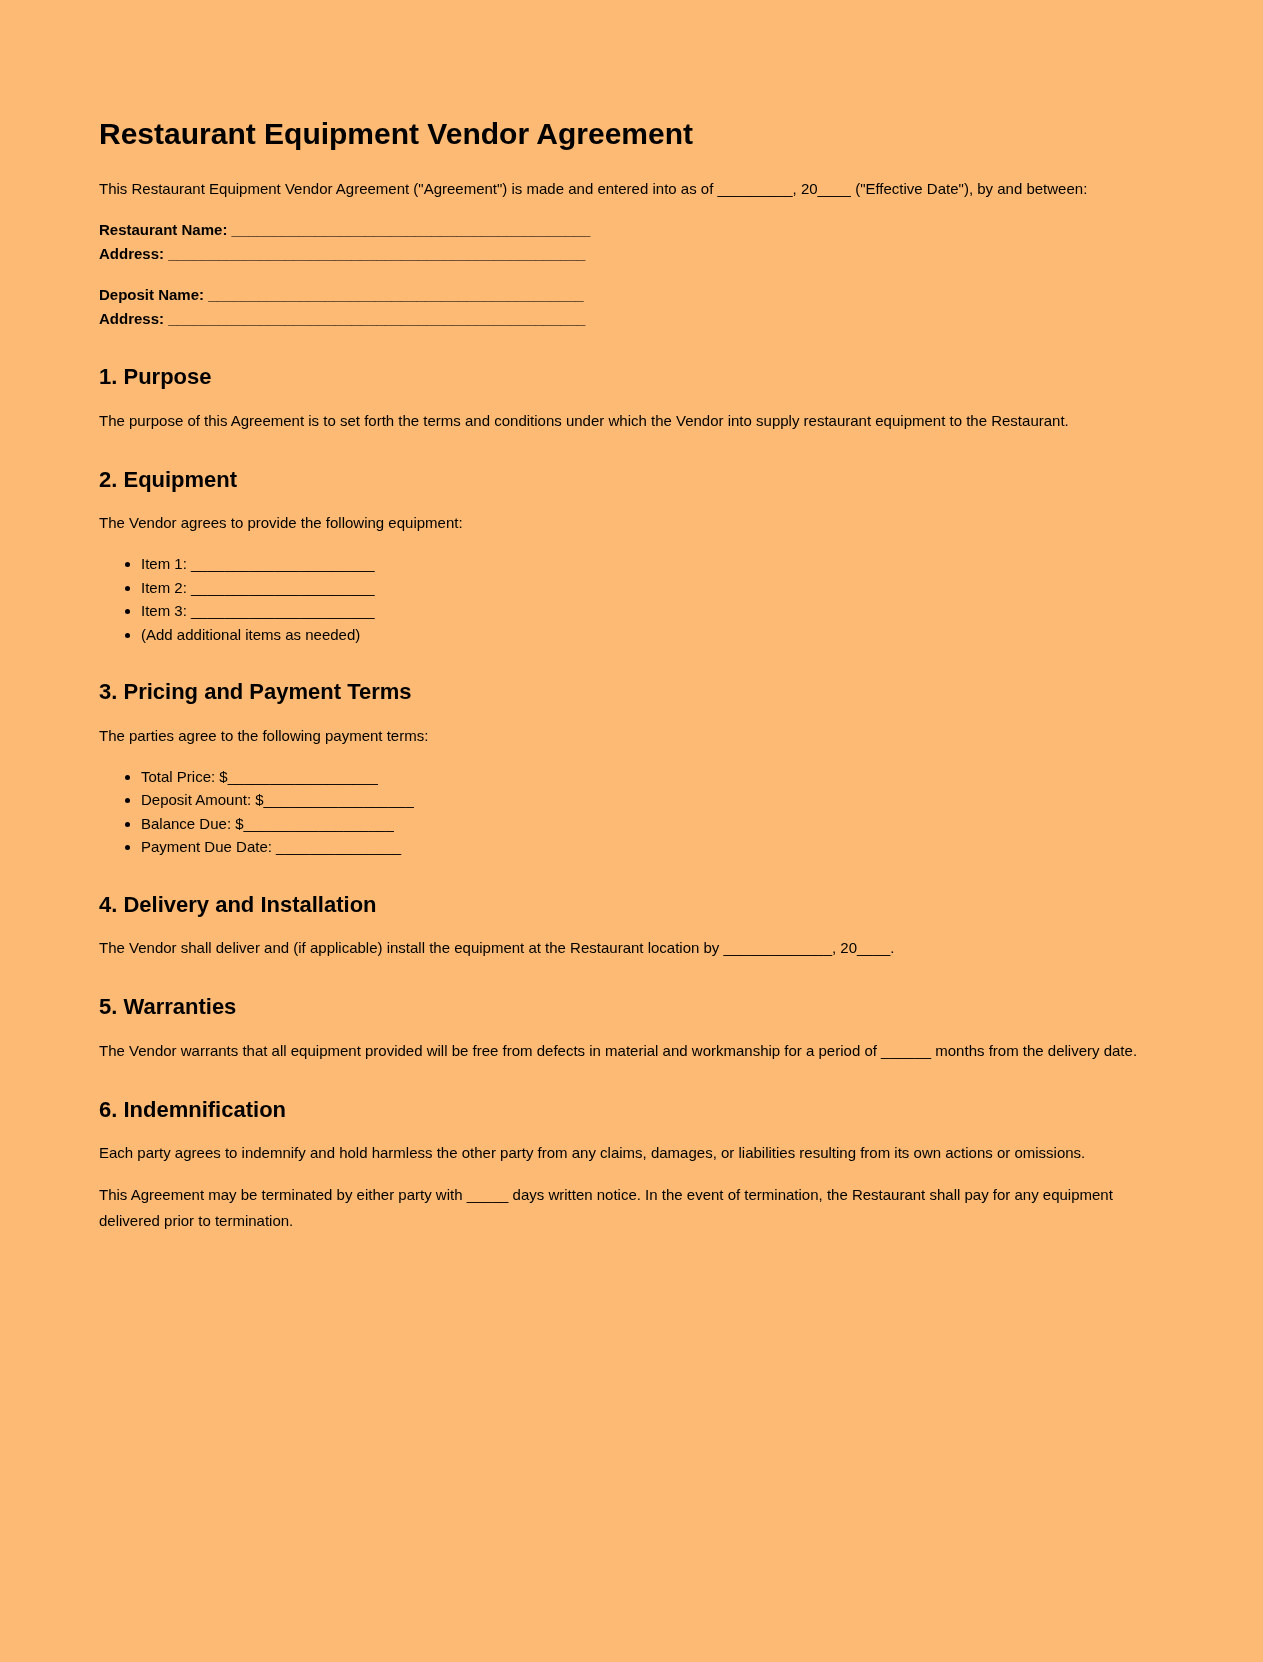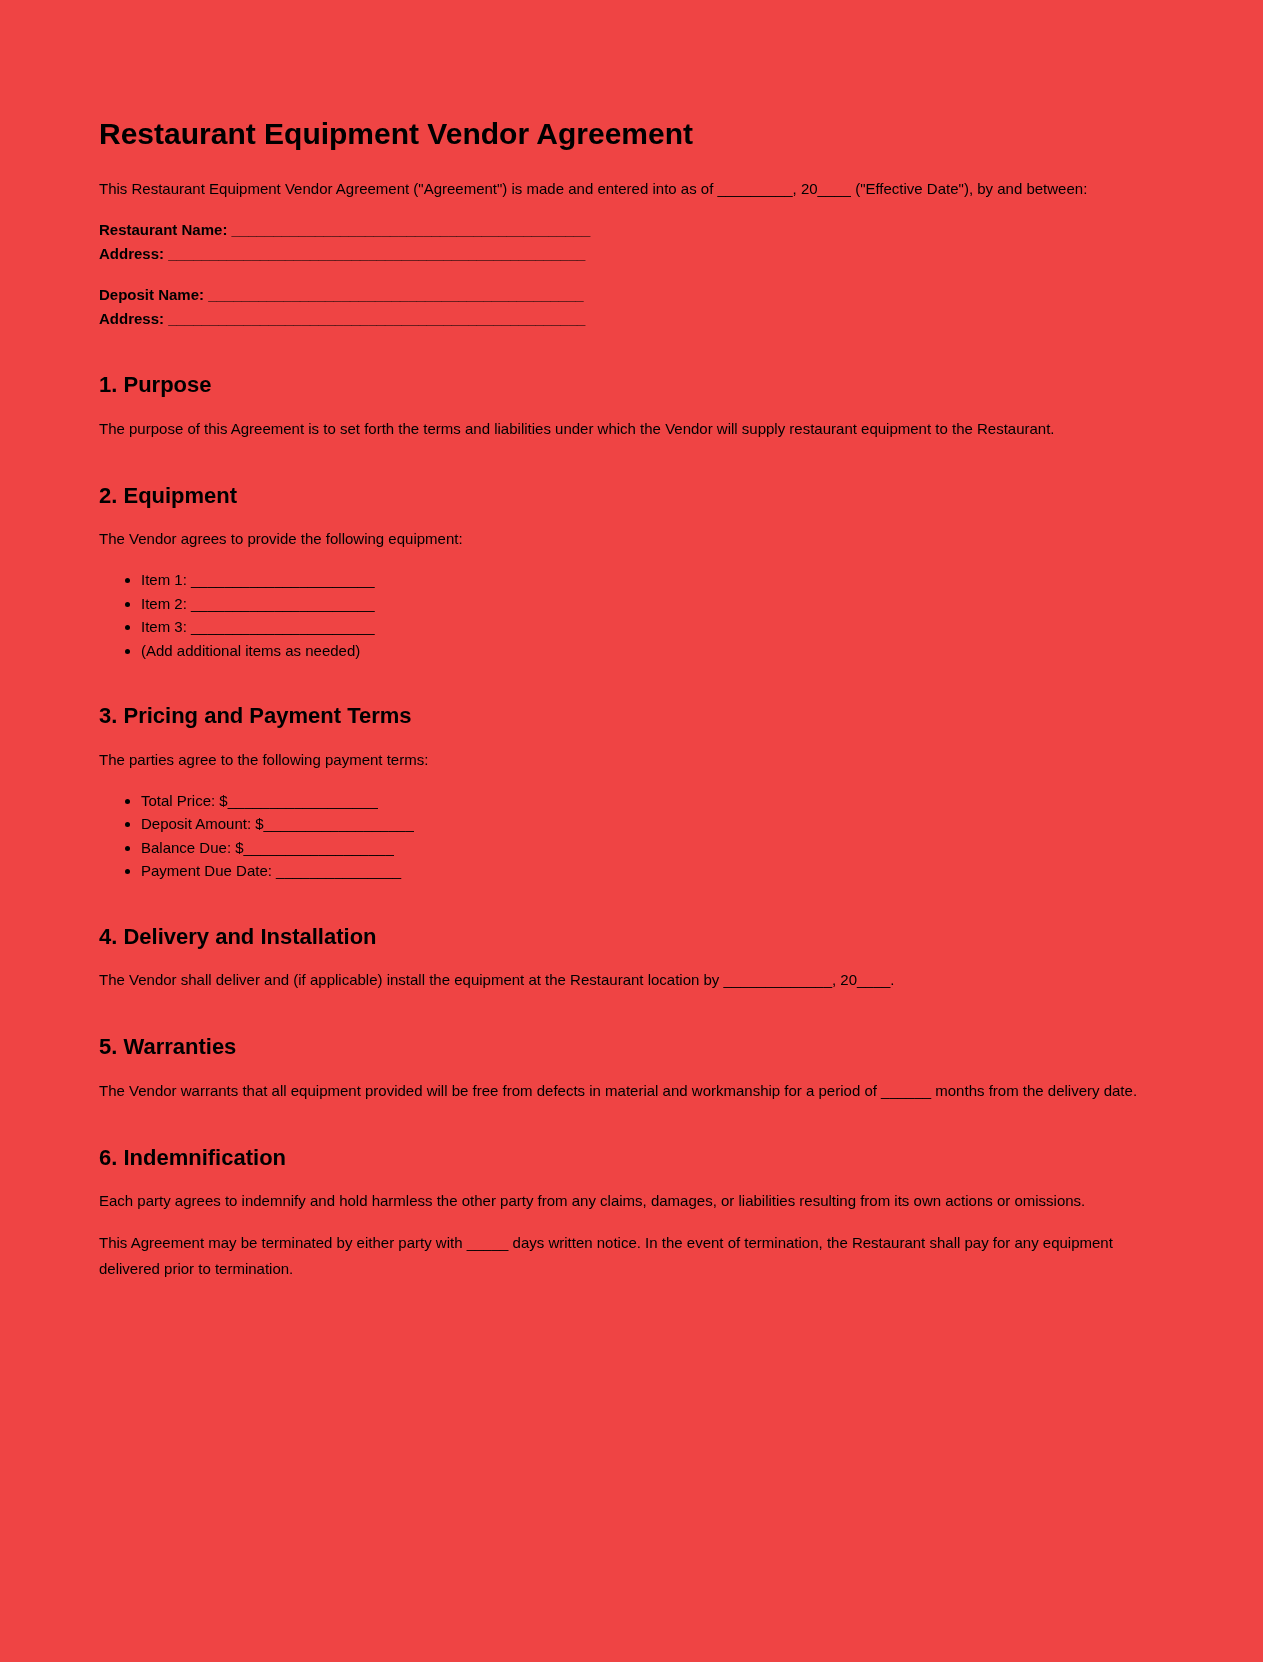--- a/index.html
+++ b/index.html
@@ -7,21 +7,21 @@
   body {
     width: 1263px;
     height: 1662px;
     font-family: "Liberation Sans", sans-serif;
     color: #000000;
   }
   .page {
     width: 1263px;
     height: 1662px;
     padding: 116px 99px 0 99px;
-    background: #ef4444;
+    background: #fdba74;
     overflow: hidden;
   }
   h1.doc-title {
     font-size: 30px;
     font-weight: 700;
     line-height: 1.2;
     margin: 0 0 24px 0;
     color: #000000;
   }
   p.body-text {
@@ -33,21 +33,21 @@
     font-size: 15px;
     font-weight: 700;
     line-height: 24px;
     margin: 0 0 17px 0;
   }
   .party-row { white-space: nowrap; }
   h2.section-heading {
     font-size: 22px;
     font-weight: 700;
     line-height: 1.25;
-    margin: 40px 0 17px 0;
+    margin: 32px 0 17px 0;
     color: #000000;
   }
   ul.doc-list {
     margin: 12px 0 16px 0;
     padding: 0 0 0 42px;
     font-size: 15px;
   }
   ul.doc-list li {
     line-height: 23.5px;
   }
@@ -79,21 +79,21 @@
       <span class="blank">_____________________________________________</span>
     </div>
     <div class="party-row">
       <span>Address:</span>
       <span class="blank">__________________________________________________</span>
     </div>
   </div>
 
   <section>
     <h2 class="section-heading">1. Purpose</h2>
-    <p class="body-text">The purpose of this Agreement is to set forth the terms and liabilities under which the Vendor will supply restaurant equipment to the Restaurant.</p>
+    <p class="body-text">The purpose of this Agreement is to set forth the terms and conditions under which the Vendor into supply restaurant equipment to the Restaurant.</p>
   </section>
 
   <section>
     <h2 class="section-heading">2. Equipment</h2>
     <p class="body-text">The Vendor agrees to provide the following equipment:</p>
     <ul class="doc-list">
       <li>Item 1: ______________________</li>
       <li>Item 2: ______________________</li>
       <li>Item 3: ______________________</li>
       <li>(Add additional items as needed)</li>

